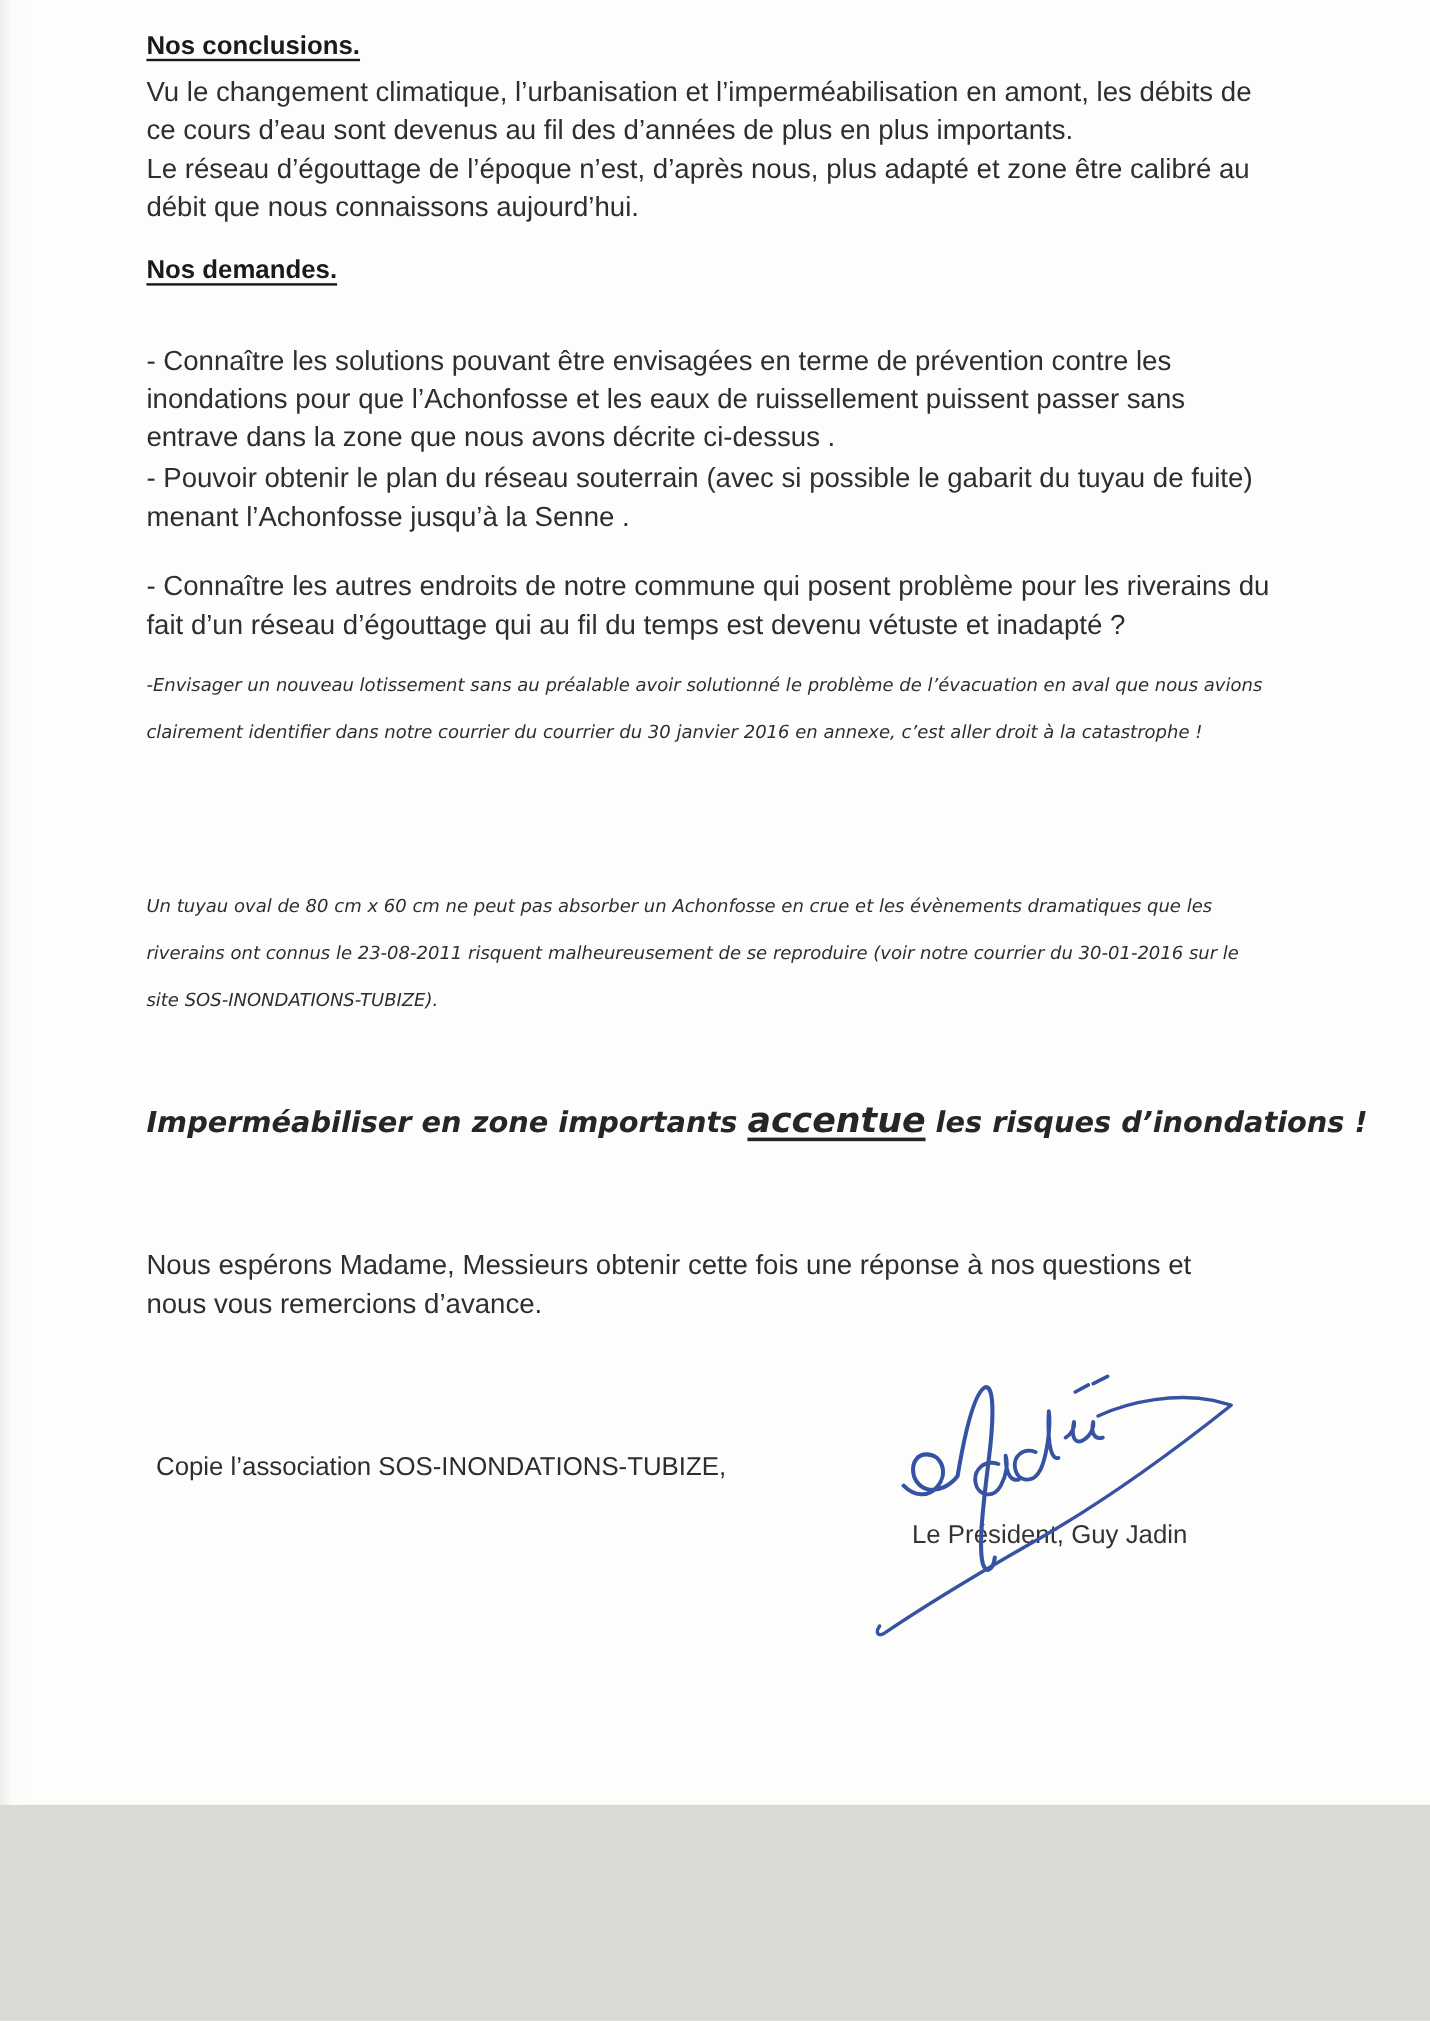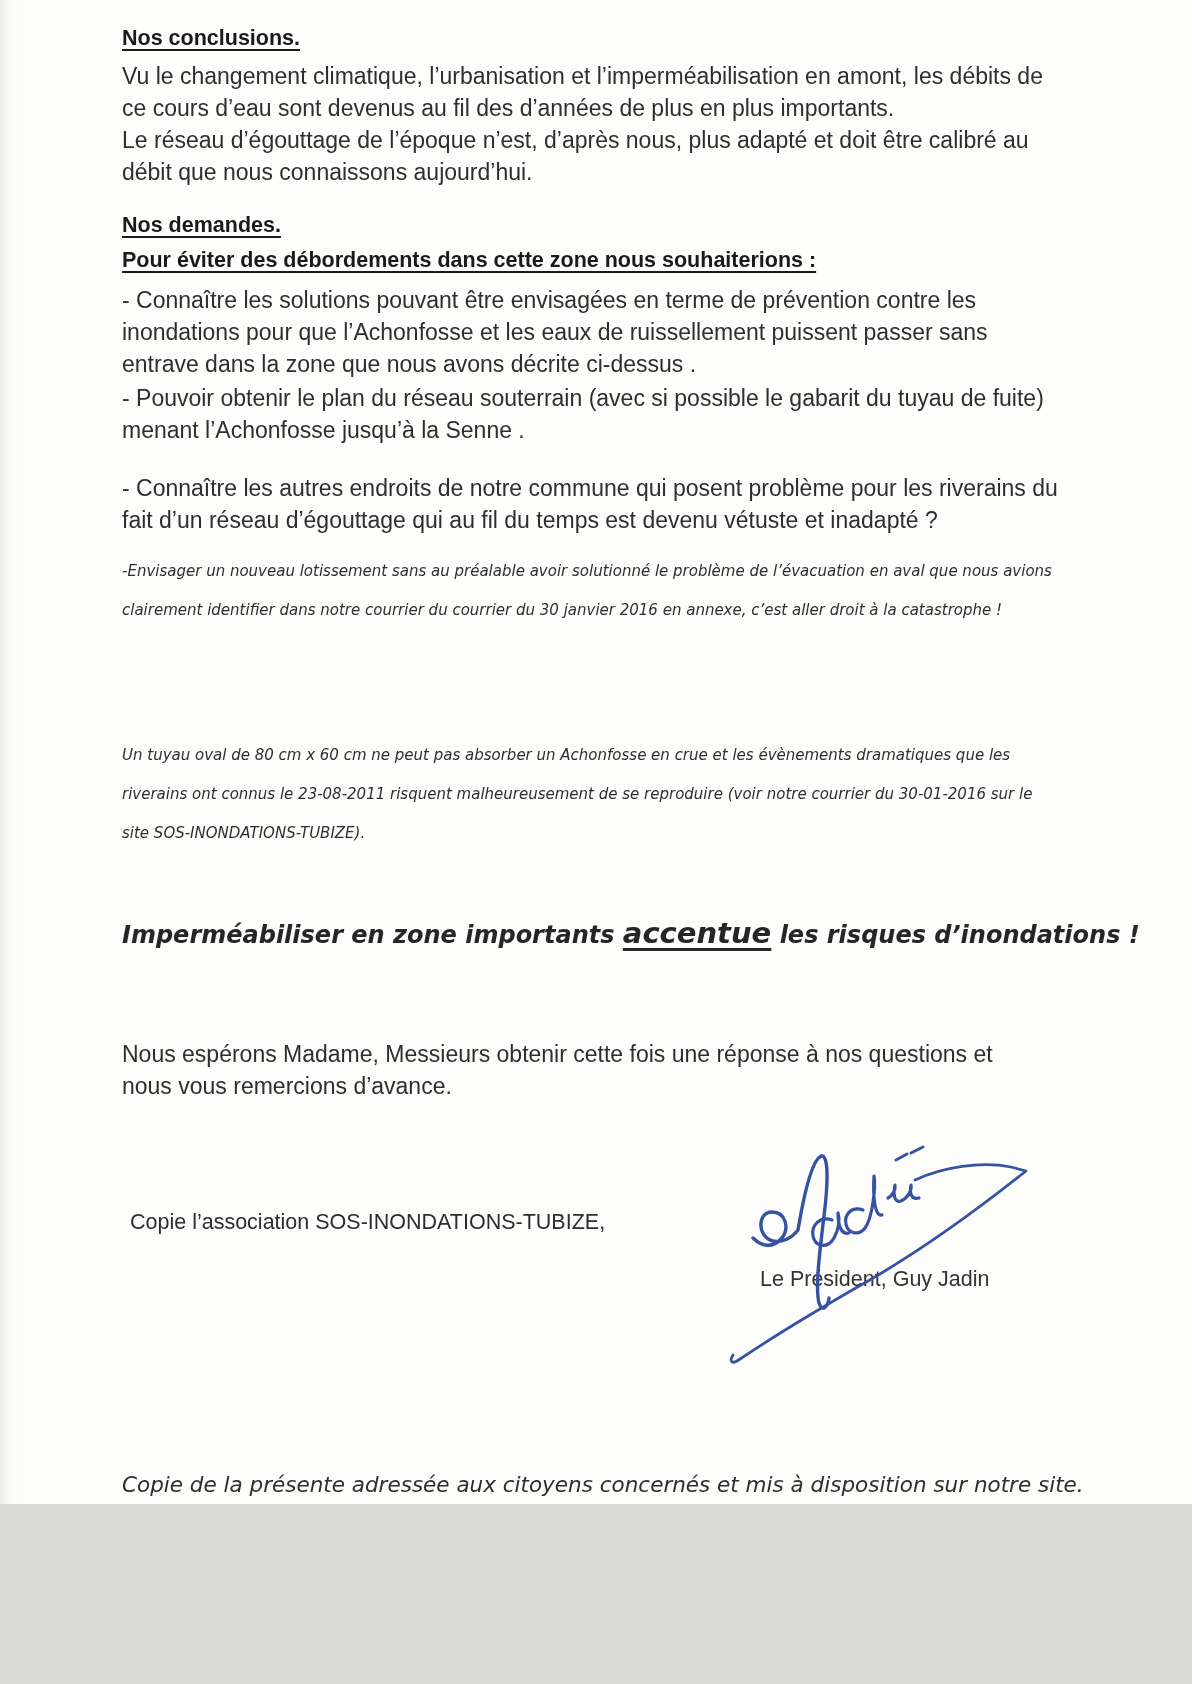--- a/index.html
+++ b/index.html
@@ -45,25 +45,24 @@
 </style>
 </head>
 <body>
 
 <div class="page">
 
   <h2 class="blk heading" style="top:26px">Nos conclusions.</h2>
 
   <p class="blk body-text" style="top:60px">Vu le changement climatique, l’urbanisation et l’imperméabilisation en amont, les débits de ce cours d’eau sont devenus au fil des d’années de plus en plus importants.</p>
 
-  <p class="blk body-text" style="top:124px">Le réseau d’égouttage de l’époque n’est, d’après nous, plus adapté et doit être calibré au débit que nous connaissons aujourd’hui.</p>
+  <p class="blk body-text" style="top:124px">Le réseau d’égouttage de l’époque n’est, d’après nous, plus adapté et zone être calibré au débit que nous connaissons aujourd’hui.</p>
 
   <h2 class="blk heading" style="top:213px">Nos demandes.</h2>
 
-  <h3 class="blk heading" style="top:248px">Pour éviter des débordements dans cette zone nous souhaiterions :</h3>
 
   <p class="blk body-text" style="top:284px">- Connaître  les solutions pouvant être envisagées en terme de prévention contre les inondations pour que l’Achonfosse et les eaux de ruissellement puissent passer sans entrave dans la zone que nous avons décrite ci-dessus .</p>
 
   <p class="blk body-text" style="top:382px">- Pouvoir obtenir le plan du réseau souterrain (avec si possible le gabarit du tuyau de fuite) menant l’Achonfosse jusqu’à la Senne .</p>
 
   <p class="blk body-text" style="top:472px">- Connaître les autres endroits  de notre commune qui posent problème pour les riverains du fait d’un réseau d’égouttage qui au fil du temps est devenu vétuste et inadapté ?</p>
 
   <p class="blk ital" style="top:552px">-Envisager un nouveau lotissement sans au préalable avoir solutionné le problème de l’évacuation en aval que nous avions clairement identifier dans notre courrier du  courrier du 30 janvier 2016 en annexe, c’est aller droit à la catastrophe !</p>
 
   <p class="blk ital" style="top:736px">Un tuyau oval de 80 cm x 60 cm ne peut pas absorber un Achonfosse en crue et les évènements dramatiques que les riverains ont connus le 23-08-2011 risquent malheureusement de se reproduire (voir notre courrier du 30-01-2016 sur le site SOS-INONDATIONS-TUBIZE).</p>
@@ -80,15 +79,14 @@
     <path stroke="#3552a3" stroke-width="3.4" d="M133,138 c9,9 20,10 28,1 c9,-10 5,-27 -9,-27 c-15,0 -15,25 1,29 c9,2 19,-3 25,-11 c7,-42 15,-70 23,-74 c8,-2 7,28 3,60 c-4,33 -9,72 -5,87 c3,10 9,4 10,-5"></path>
     <path stroke="#3552a3" stroke-width="3.2" d="M212,120 c-12,-4 -21,5 -19,16 c2,11 15,13 21,2 c5,-9 6,-19 4,-25 c0,12 3,22 11,20"></path>
     <path stroke="#3552a3" stroke-width="3.2" d="M243,110 c-11,-4 -19,4 -17,14 c2,10 13,12 19,4 c7,-9 11,-40 9,-52 c-1,17 0,41 8,39"></path>
     <path stroke="#3552a3" stroke-width="3.2" d="M268,98 c4,-2 8,-8 7,-13 c-2,9 -1,18 6,16 c7,-3 11,-11 10,-16 c-2,9 1,15 8,13"></path>
     <path stroke="#3552a3" stroke-width="3" d="M276,60 l11,-6 M291,53 l12,-6"></path>
     <path stroke="#3552a3" stroke-width="2.8" d="M295,80 c28,-13 66,-19 96,-13 l15,4 c-44,35 -99,76 -158,110 c-49,28 -97,57 -131,80 c-5,3 -8,0 -4,-6"></path>
   </svg>
 
   <p class="president">Le Président, Guy Jadin</p>
 
-  <p class="blk footer-note" style="top:1472px">Copie de la présente adressée aux citoyens concernés et mis à disposition sur notre site.</p>
 
 </div>
 
 </body></html>

